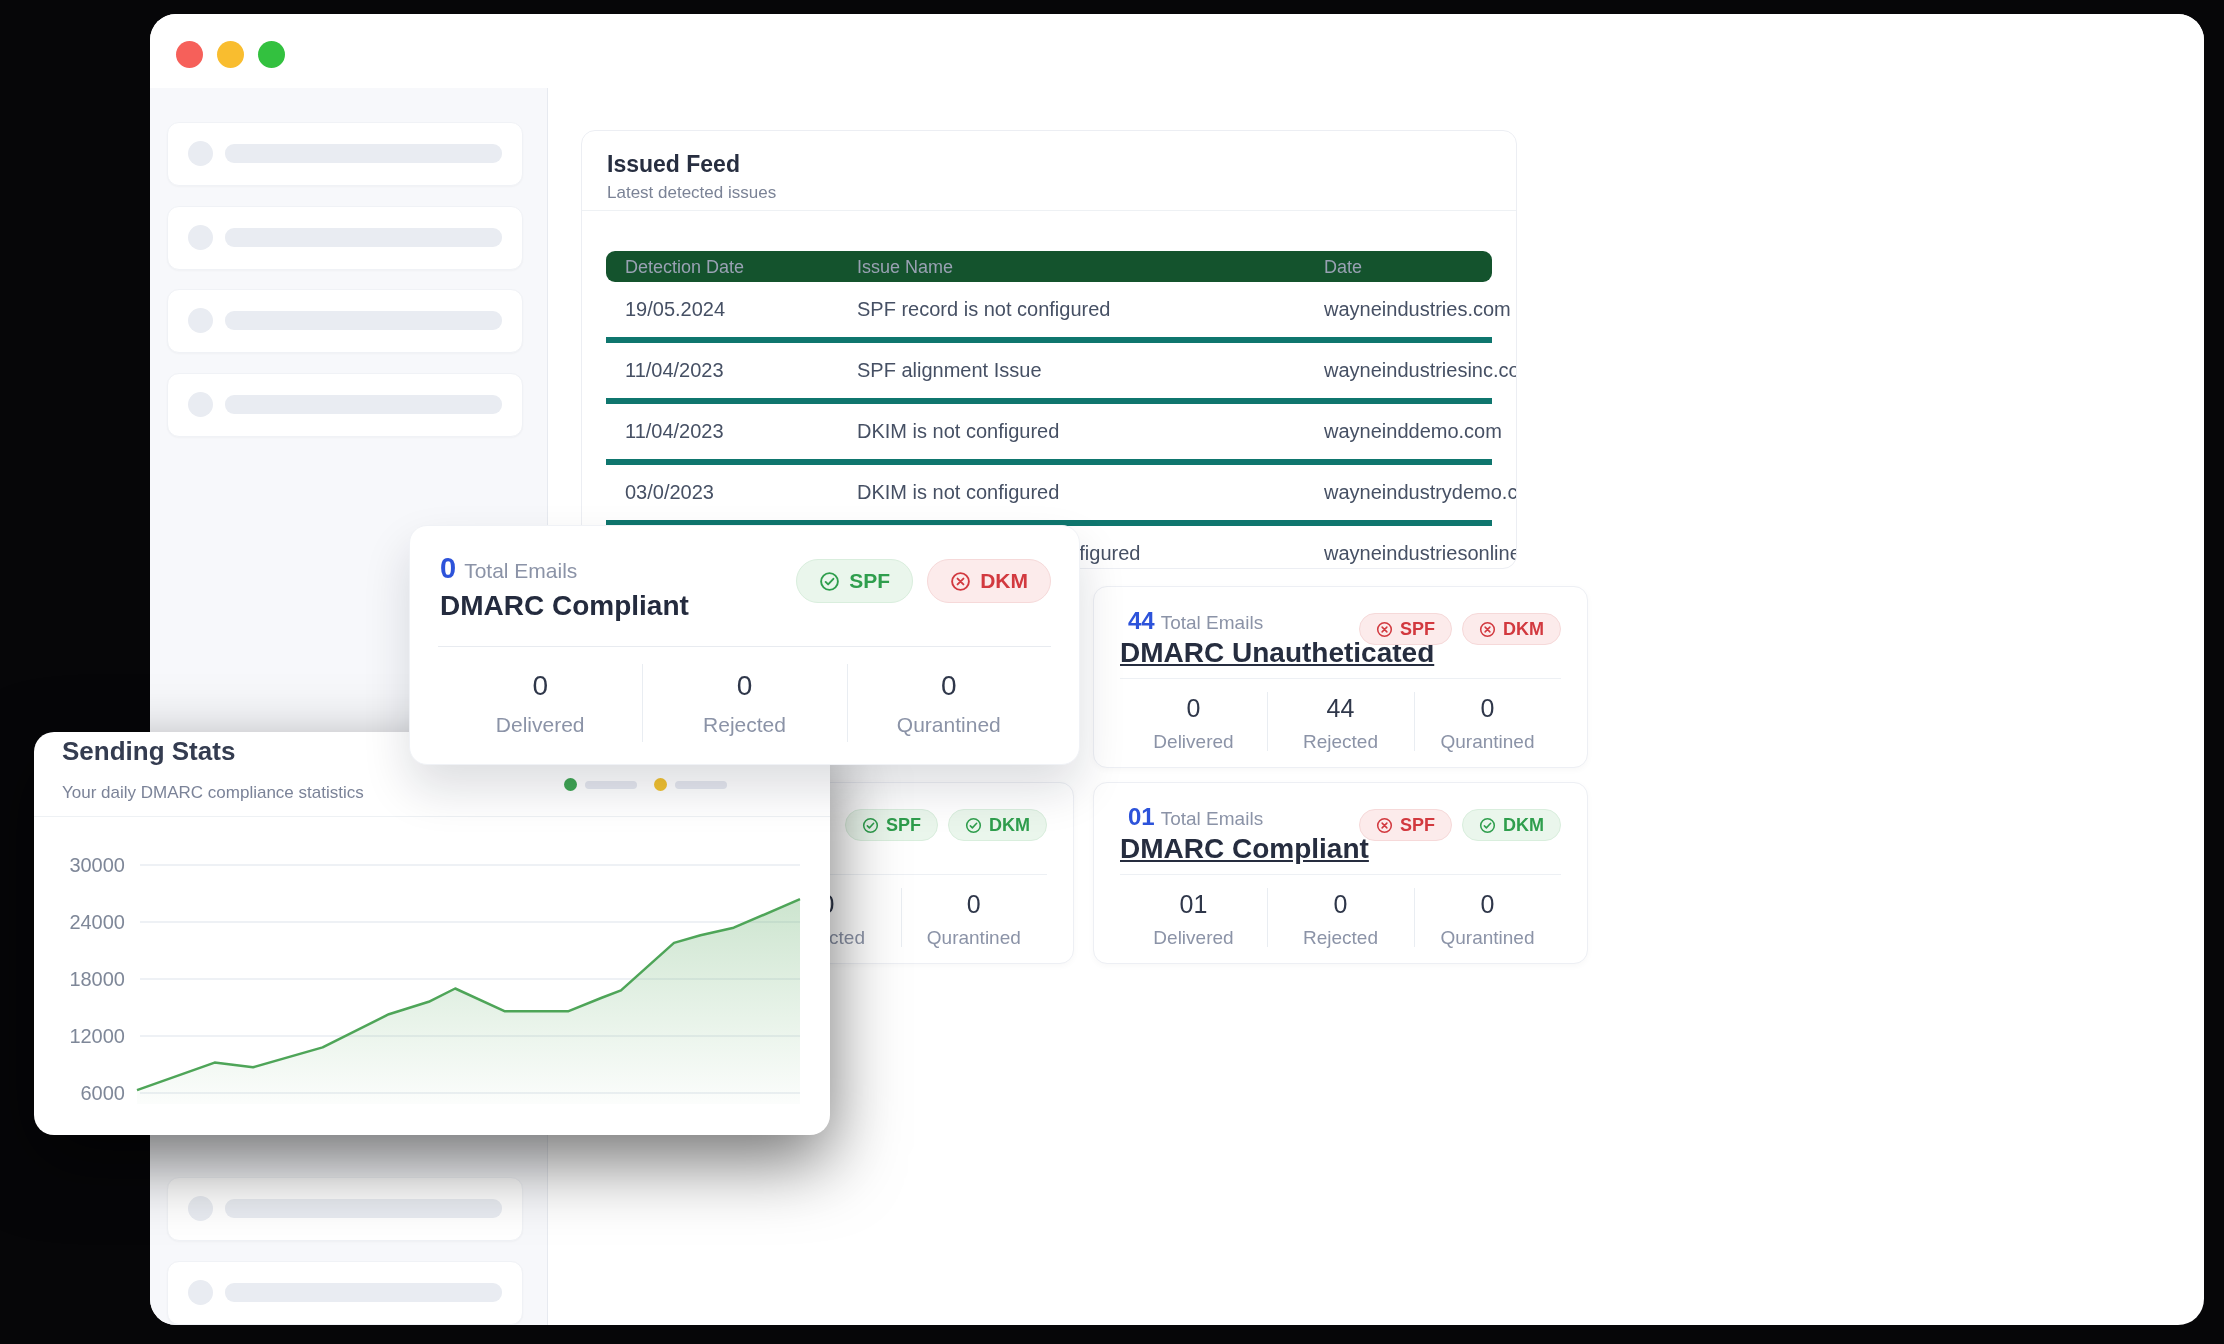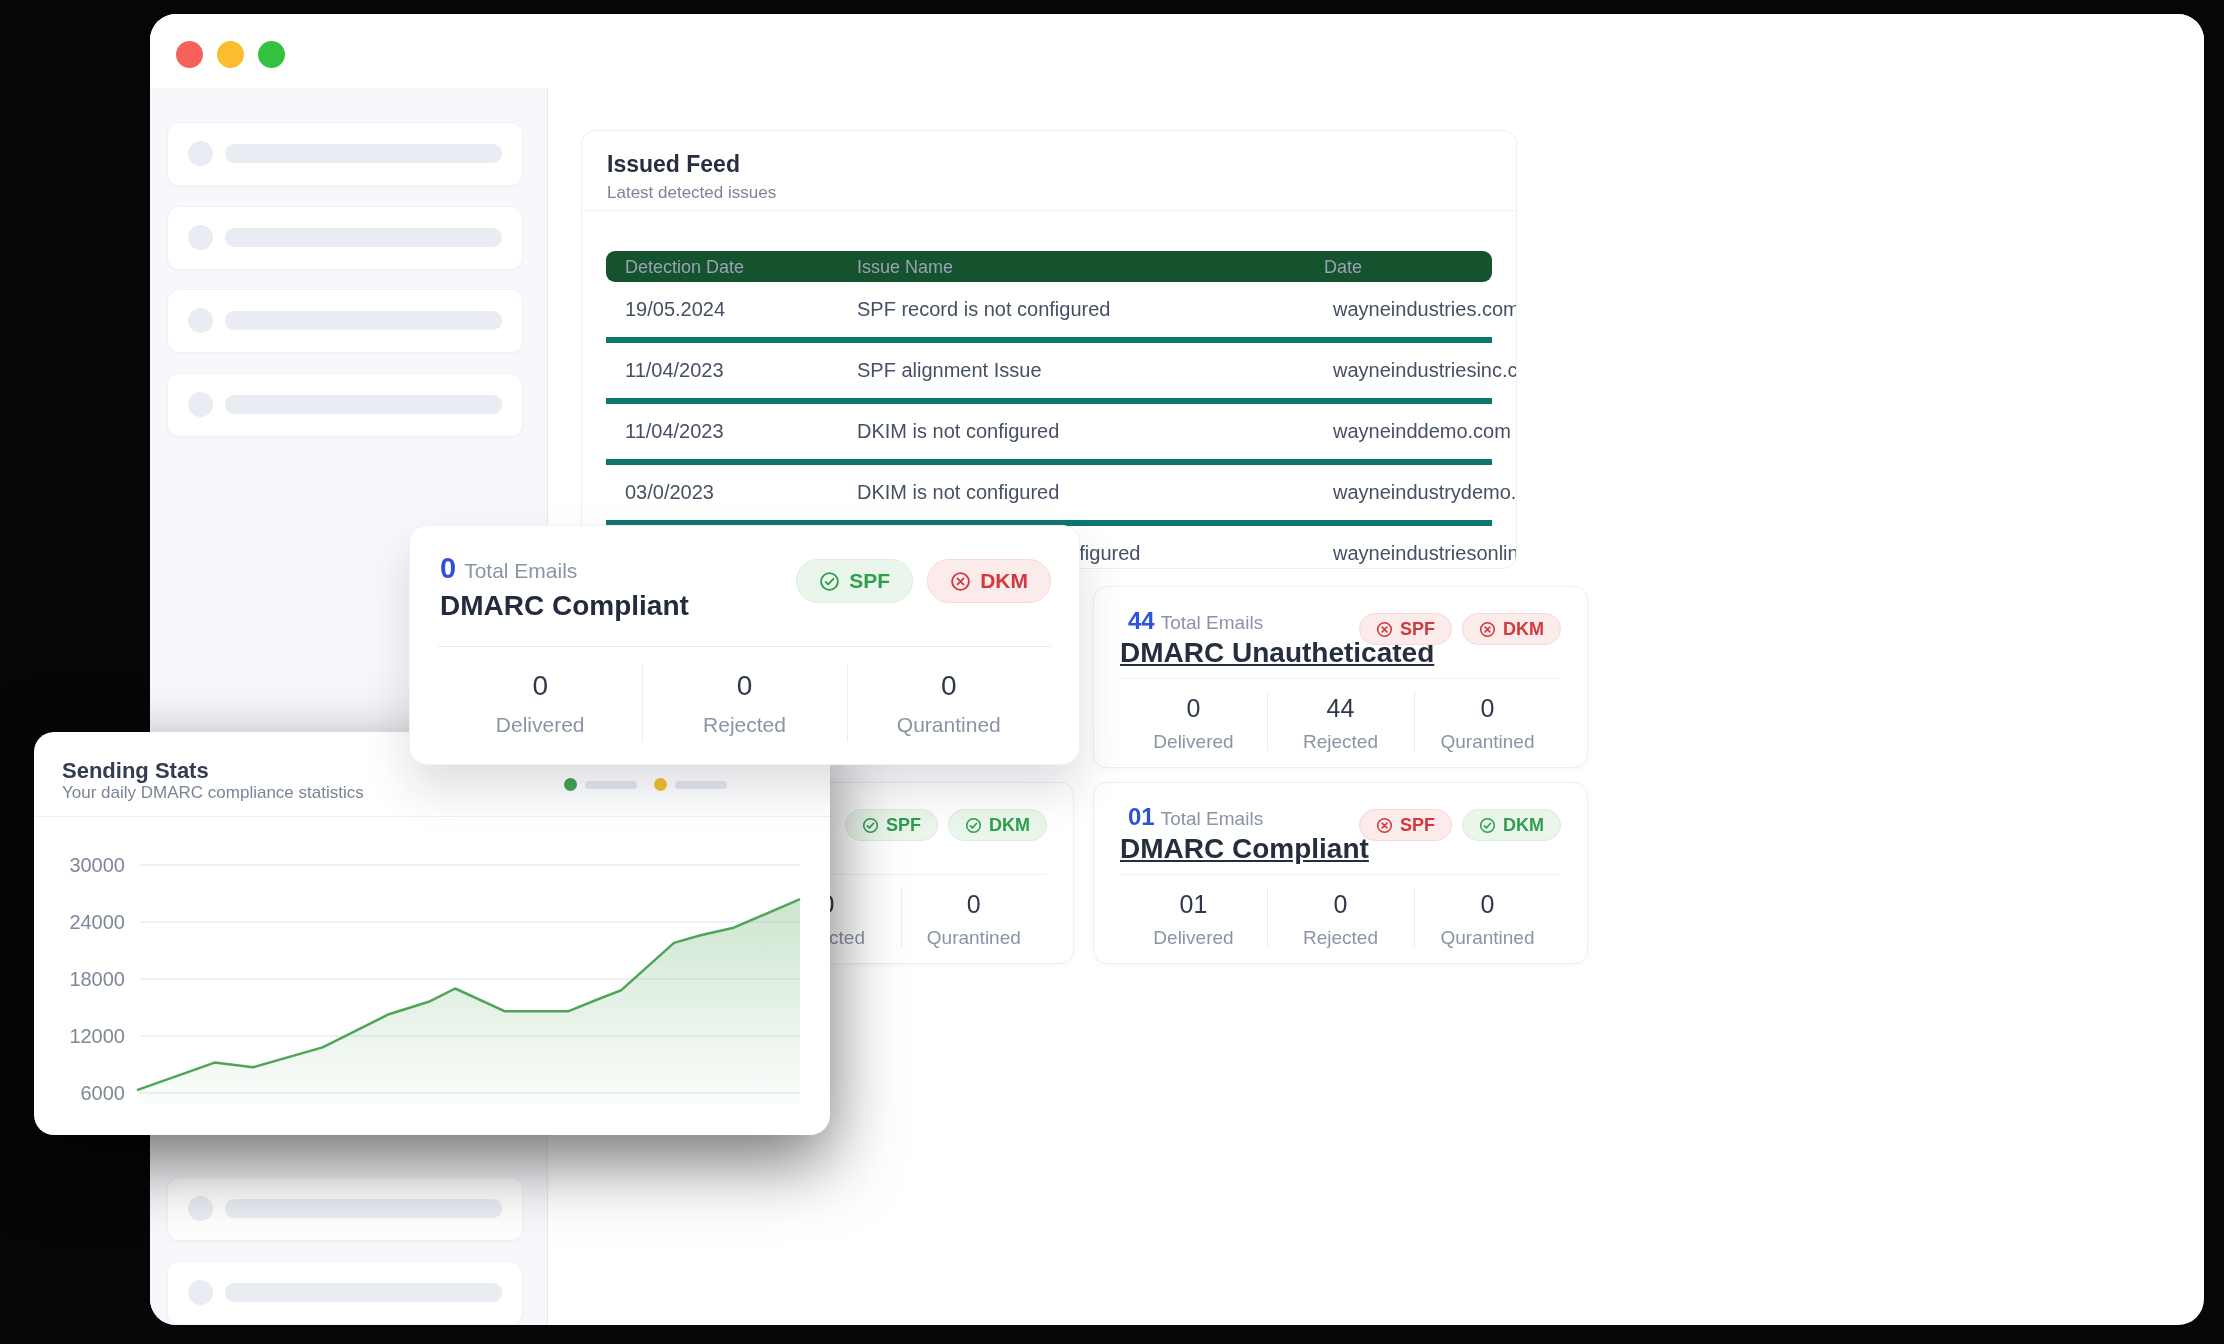--- a/index.html
+++ b/index.html
@@ -26,21 +26,21 @@
   .feed-title{position:absolute;left:25px;top:20px;font-size:23px;font-weight:700;color:#272e40;}
   .feed-subtitle{position:absolute;left:25px;top:52px;font-size:17px;color:#7b8396;}
   .feed-divider{position:absolute;left:0;top:79px;width:100%;height:1px;background:#eef1f4;}
   .feed-header{position:absolute;left:24px;top:120px;width:886px;height:31px;background:#14532d;border-radius:9px;}
   .feed-header span{position:absolute;top:6px;font-size:18px;color:#99a1b3;white-space:nowrap;}
   .col-date{left:19px;} .col-issue{left:251px;} .col-asset{left:718px;}
   .feed-rows{position:absolute;left:0;top:151px;width:100%;}
   .feed-row{position:relative;height:55px;margin:0 24px;border-bottom:6px solid #0f766e;}
   .feed-row:last-child{border-bottom:none;}
   .feed-row span{position:absolute;top:16px;font-size:20px;color:#465064;white-space:nowrap;}
-  .cell-date{left:19px;color:#414b61;} .cell-issue{left:251px;} .cell-asset{left:718px;margin-left:9px;}
+  .cell-date{left:19px;color:#414b61;} .cell-issue{left:251px;} .cell-asset{left:718px;}
 
   
   .card{position:absolute;background:#fff;border:1px solid #edeff4;border-radius:14px;
         box-shadow:0 2px 6px rgba(16,24,40,.03);}
   .card-unauth{left:943px;top:572px;width:493px;height:180px;}
   .card-compliant2{left:943px;top:768px;width:493px;height:180px;}
   .card-partial{left:431px;top:768px;width:491px;height:180px;}
   .card .total-line{position:absolute;left:26px;top:20px;font-size:19px;color:#8b93a7;white-space:nowrap;margin-left:8px;}
   .card .total-num{font-size:24px;font-weight:700;color:#2d53da;margin-right:6px;}
   .card .card-title{position:absolute;left:26px;top:50px;font-size:28px;font-weight:700;color:#262d3f;white-space:nowrap;text-decoration:underline;}
@@ -71,21 +71,21 @@
   .featured-card .hline{position:absolute;left:28px;right:28px;top:120px;height:1px;background:#e8ebf0;}
   .featured-card .stats{position:absolute;left:0;right:0;top:120px;bottom:0;display:flex;padding:0 28px;}
   .featured-card .stat{padding-top:24px;}
   .featured-card .stat + .stat::before{top:18px;bottom:22px;}
   .featured-card .stat .num{font-size:28px;}
   .featured-card .stat .lbl{margin-top:11px;font-size:21px;}
 
   
   .sending-panel{position:absolute;left:34px;top:732px;width:796px;height:403px;background:#fff;
                  border-radius:20px;z-index:30;box-shadow:0 26px 70px rgba(0,0,0,.55);}
-  .sending-title{position:absolute;left:28px;top:26px;font-size:22px;font-weight:700;color:#343c50;}
+  .sending-title{position:absolute;left:28px;top:4px;font-size:26px;font-weight:700;color:#343c50;}
   .sending-subtitle{position:absolute;left:28px;top:51px;font-size:17px;color:#7b8398;}
   .sending-divider{position:absolute;left:0;top:84px;width:100%;height:1px;background:#eef1f4;}
   .legend{position:absolute;right:26px;top:12px;width:240px;height:60px;}
   .legend-item{position:absolute;display:flex;align-items:center;gap:8px;}
   .legend-dot{width:13px;height:13px;border-radius:50%;background:#ccc;}
   .legend-pill{width:52px;height:8px;border-radius:4px;background:#e5e8ef;}
   .li-0{left:0;top:8px;}  .li-1{left:90px;top:8px;}
   .li-2{left:0;top:34px;} .li-3{left:90px;top:34px;}
   #chart-svg{position:absolute;left:0;top:100px;}
   .tick-label{font-family:"Liberation Sans",sans-serif;font-size:20px;fill:#7e8798;}

